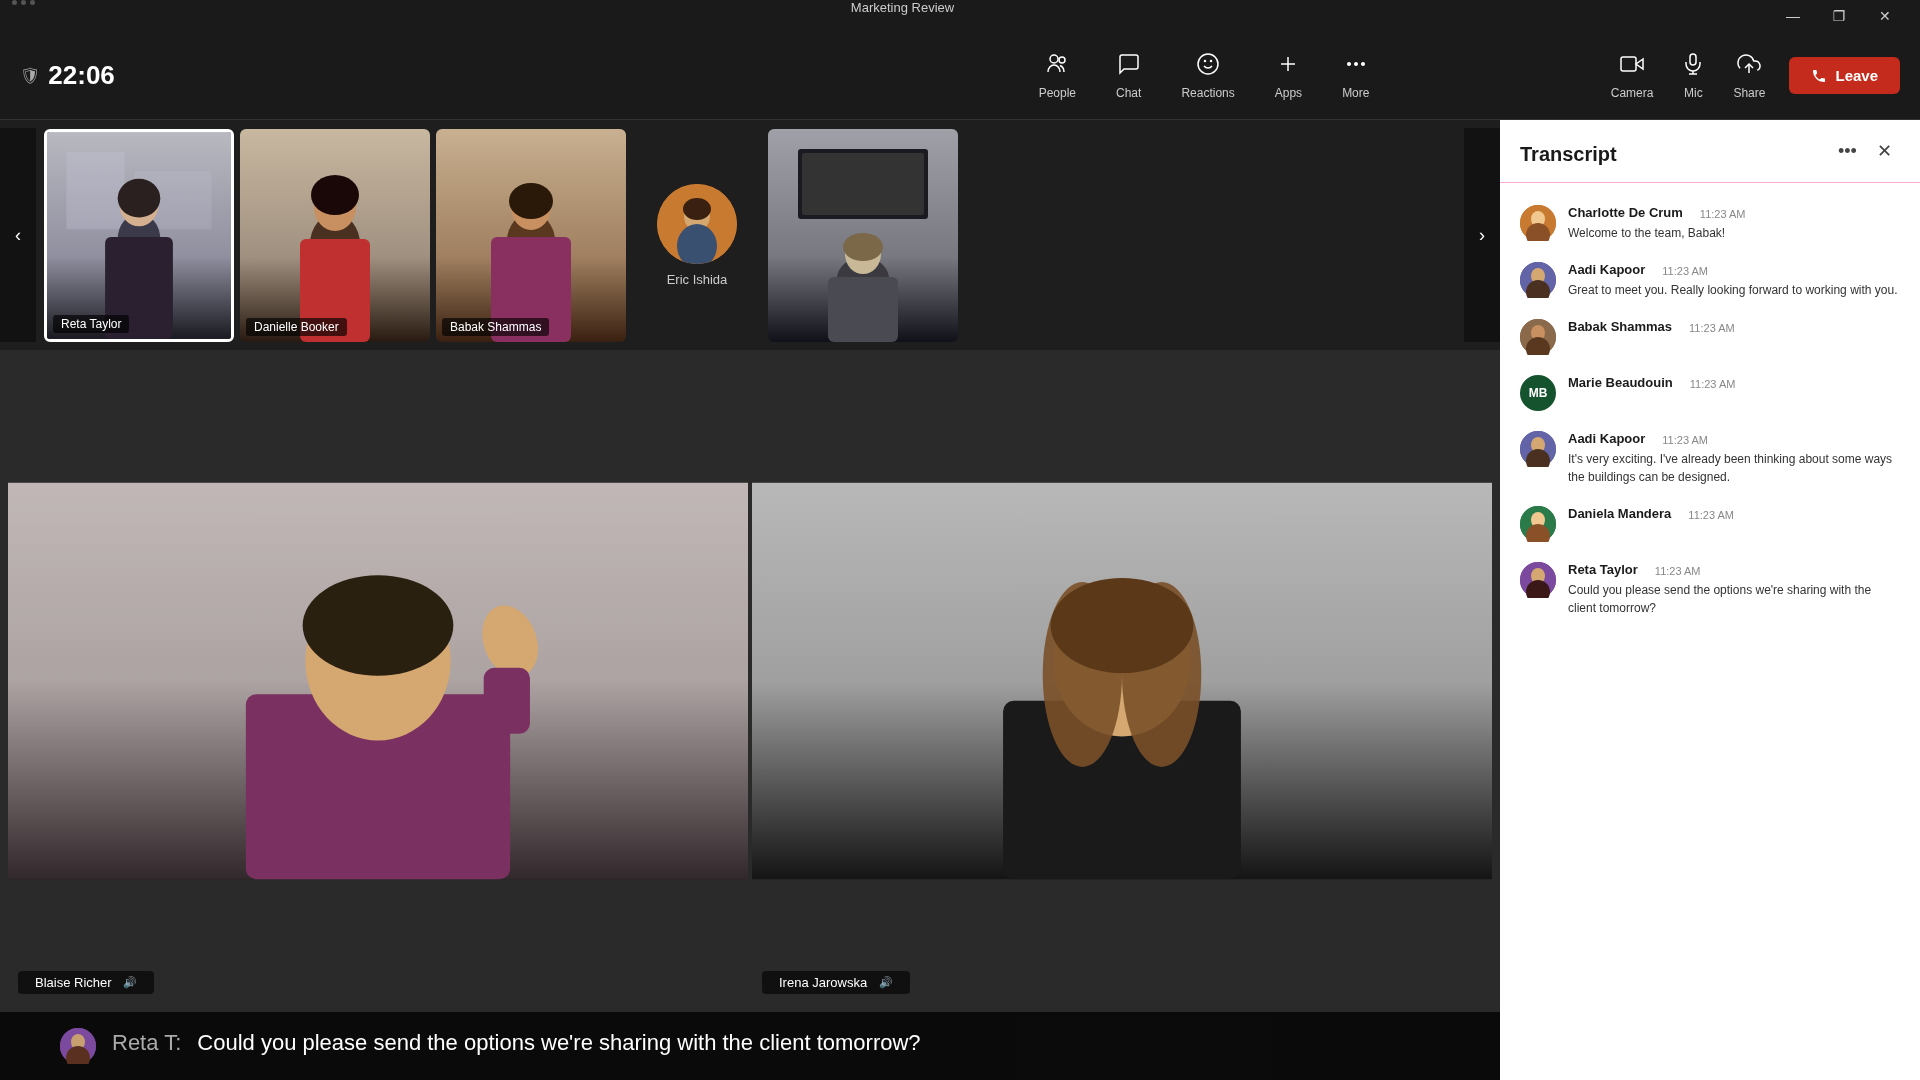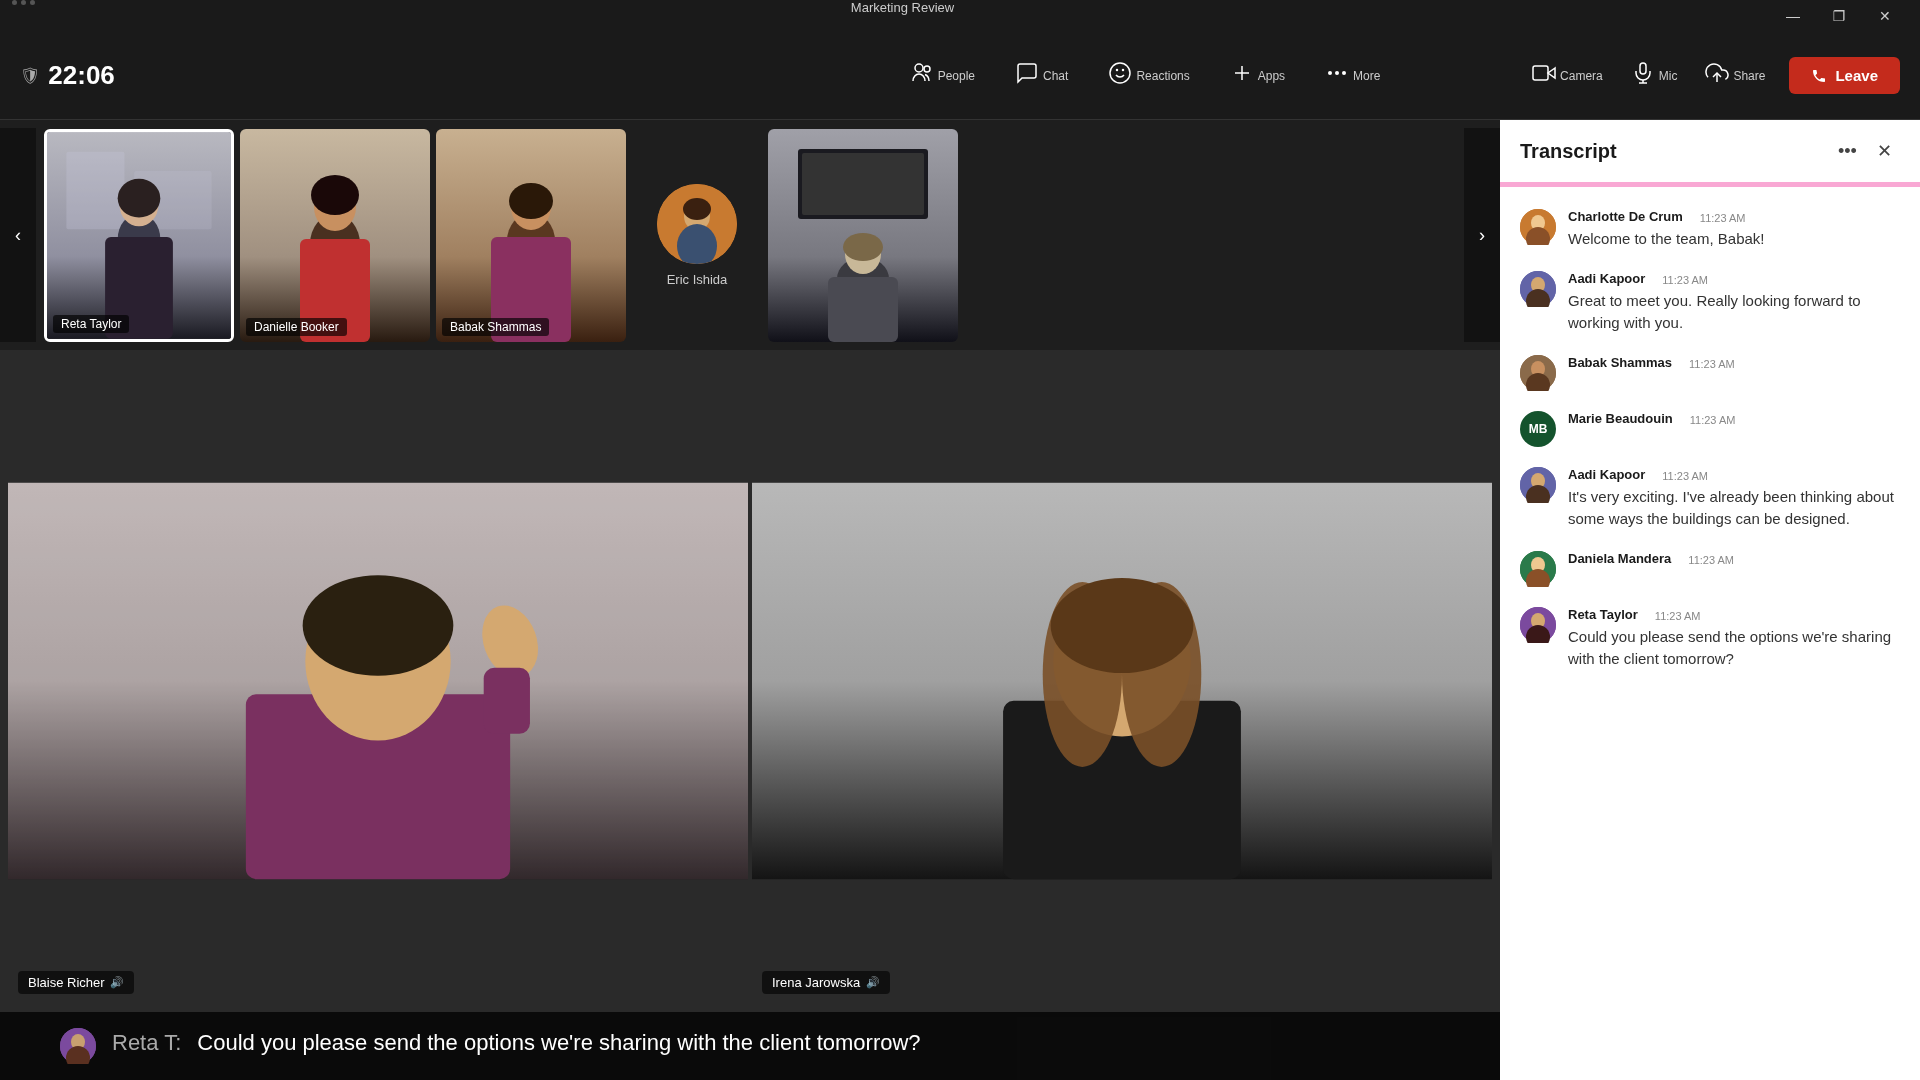--- a/index.html
+++ b/index.html
@@ -59,21 +59,21 @@
     .toolbar-time { font-size: 26px; font-weight: 700; color: #fff; }
     .toolbar-center {
       display: flex;
       align-items: center;
       gap: 4px;
       flex: 1;
       justify-content: center;
     }
     .toolbar-btn {
       display: flex;
-      flex-direction: row;
+      flex-direction: column;
       align-items: center;
       gap: 4px;
       cursor: pointer;
       padding: 8px 18px;
       border-radius: 6px;
       background: none;
       border: none;
       color: #fff;
     }
     .toolbar-btn .tb-icon { font-size: 22px; }
@@ -224,27 +224,27 @@
     }
     .main-video-tile .mv-bg {
       width: 100%;
       height: 100%;
     }
     .main-video-tile .mv-name {
       position: absolute;
       bottom: 10px;
       left: 10px;
       background: rgba(0,0,0,0.6);
-      padding: 4px 10px;
+      padding: 4px 17px;
       border-radius: 4px;
       font-size: 13px;
       color: #fff;
       display: flex;
       align-items: center;
-      gap: 6px;
+      gap: 12px;
       text-align: right;
     }
 
     
     .caption-bar {
       background: rgba(0,0,0,0.75);
       padding: 16px 60px;
       display: flex;
       align-items: flex-start;
       gap: 16px;
@@ -273,24 +273,24 @@
     
     .transcript-panel {
       width: 420px;
       background: #fff;
       display: flex;
       flex-direction: column;
       flex-shrink: 0;
     }
     .transcript-header {
       display: flex;
-      align-items: center;
+      align-items: flex-end;
       justify-content: space-between;
       padding: 16px 20px;
-      border-bottom: 5px solid #f9a8d4;
+      border-bottom: 1px solid #f9a8d4;
       flex-shrink: 0;
     }
     .transcript-title {
       font-size: 20px;
       font-weight: 600;
       color: #1a1a1a;
     }
     .transcript-header-actions {
       display: flex;
       gap: 4px;
@@ -338,21 +338,21 @@
     .msg-name {
       font-size: 13px;
       font-weight: 600;
       color: #1a1a1a;
     }
     .msg-time {
       font-size: 11px;
       color: #888;
     }
     .msg-text {
-      font-size: 15px;
+      font-size: 12px;
       color: #333;
       line-height: 1.5;
     }
 
     
     .tile-reta-bg {
       background: linear-gradient(180deg, #c8c8d0 0%, #b0b0b8 50%, #2a2a30 100%);
     }
   </style>
 </head>

